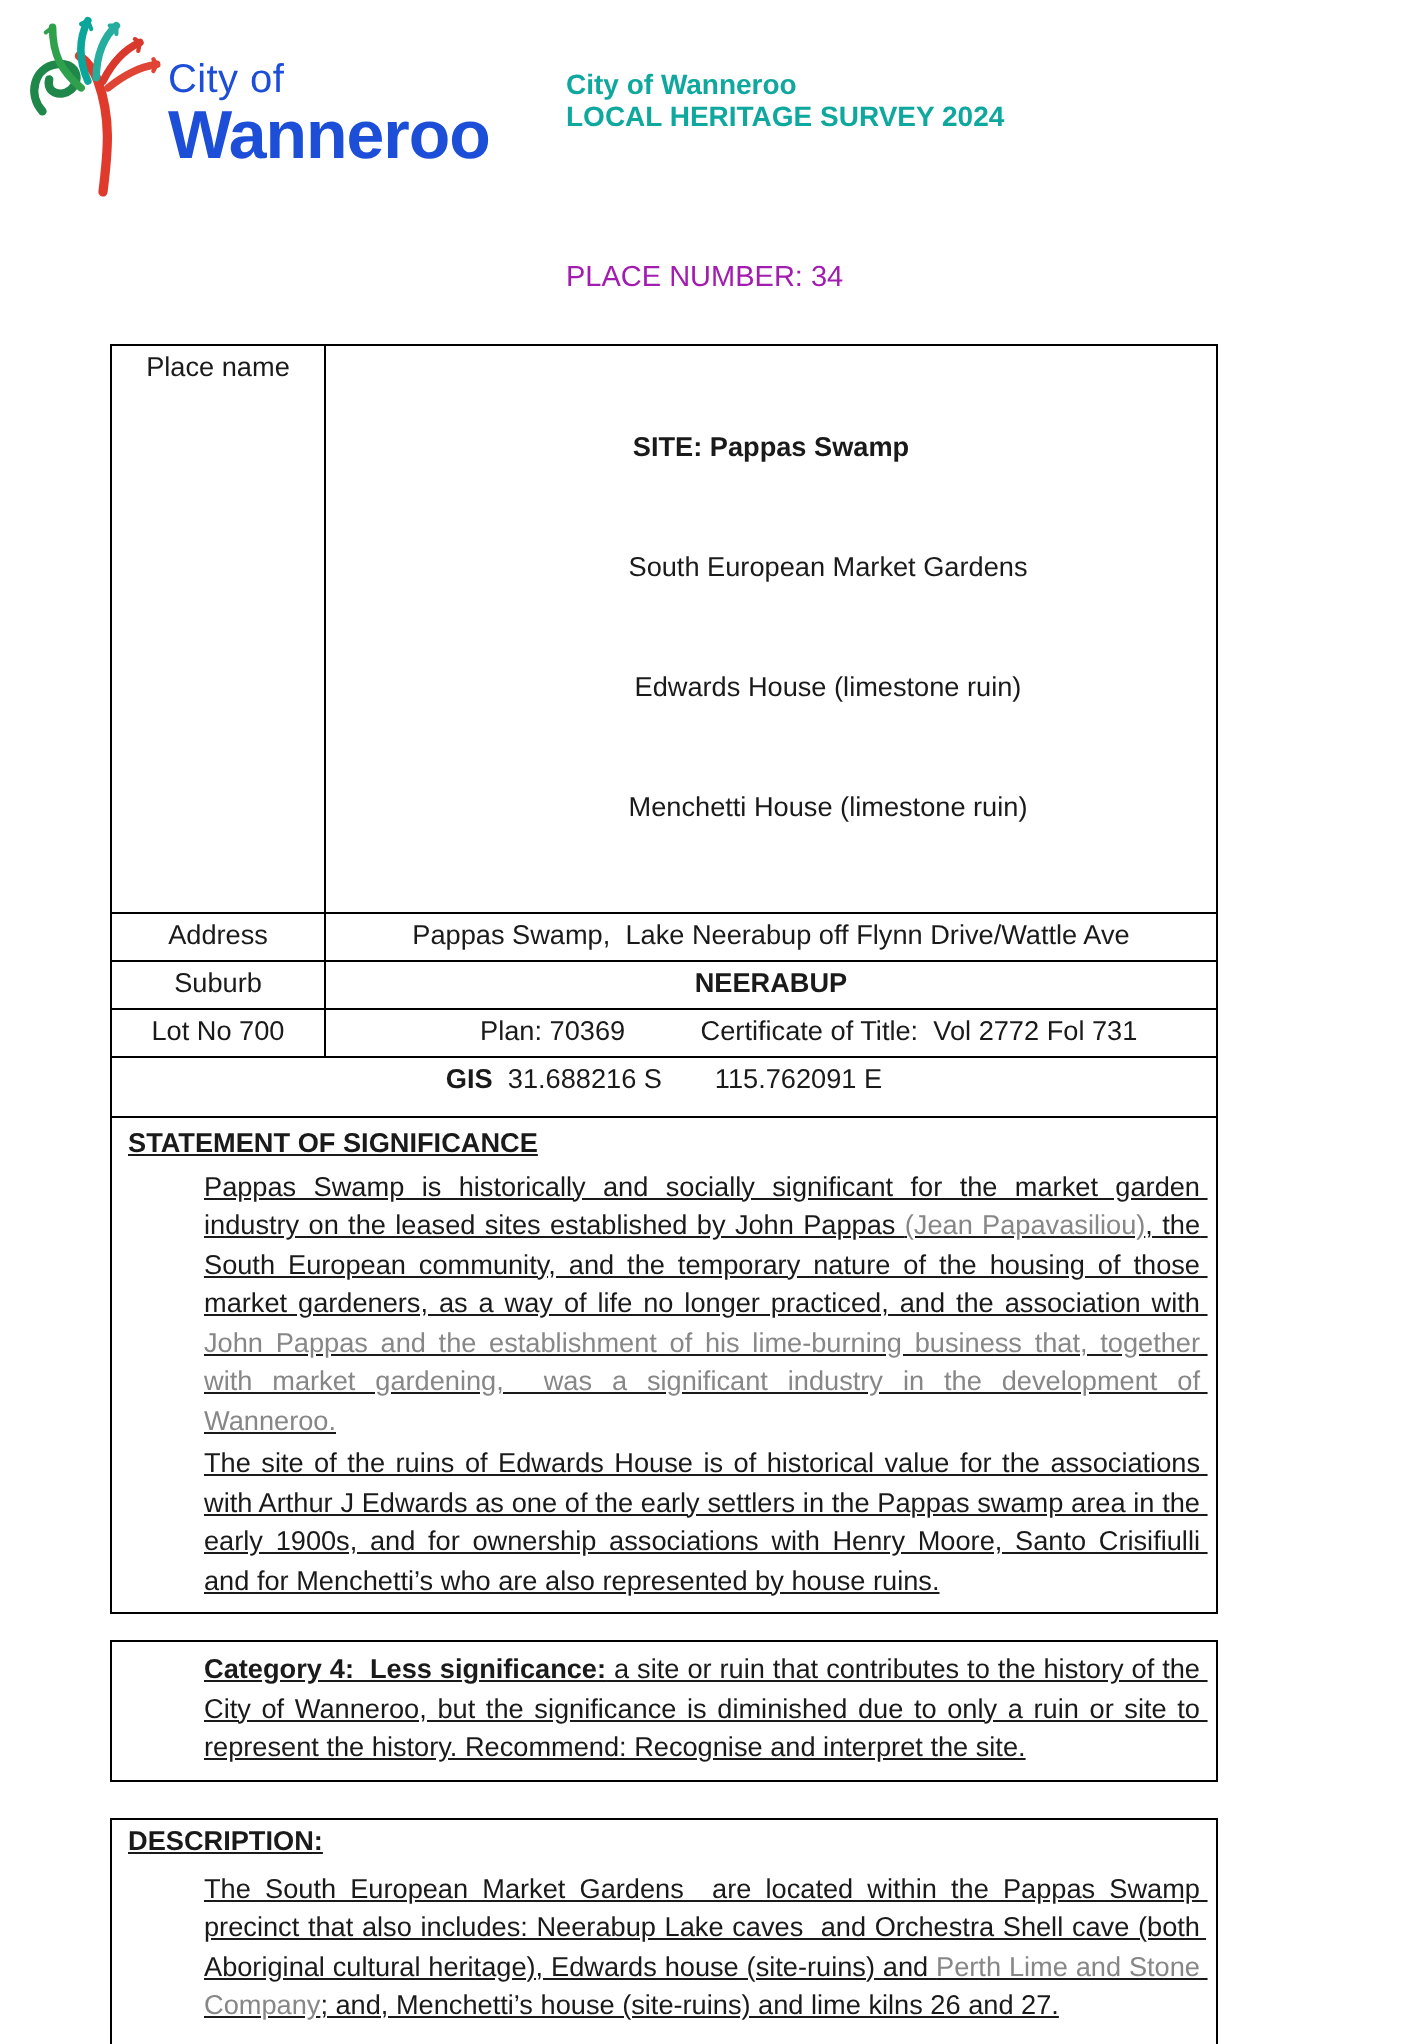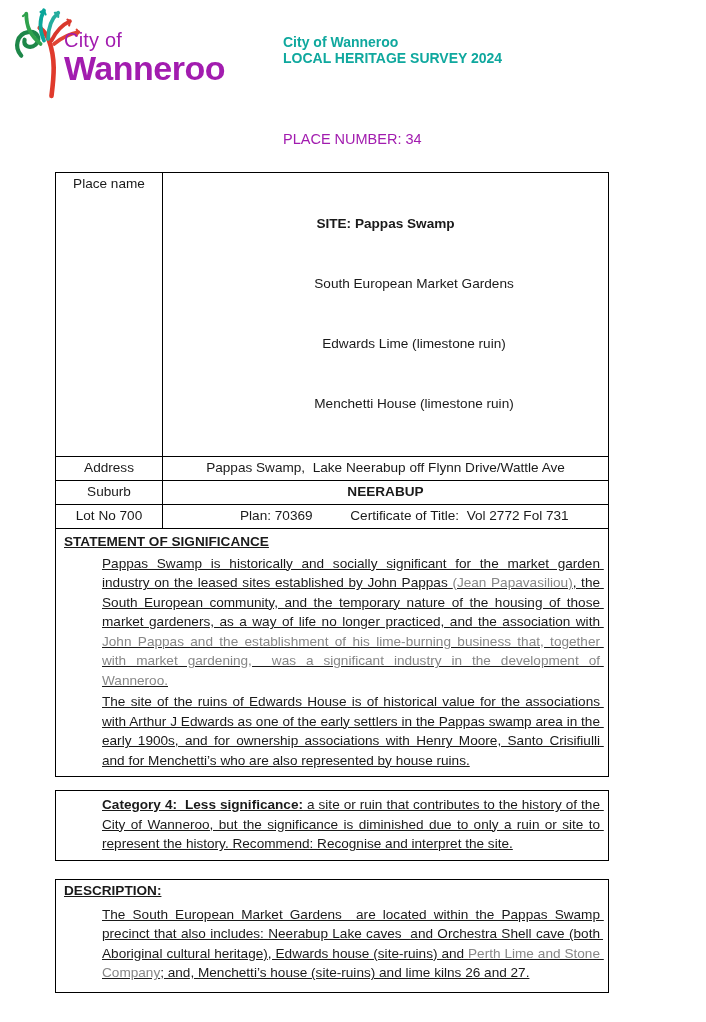--- a/index.html
+++ b/index.html
@@ -10,21 +10,21 @@
     position: relative;
     width: 706px;
     height: 1022px;
     background: #ffffff;
     overflow: hidden;
   }
 
   
   .logo { position: absolute; left: 12px; top: 6px; width: 245px; height: 96px; }
   .logo svg { position: absolute; left: 0; top: 2px; }
-  .logo-text { position: absolute; left: 52px; top: 24px; color: #a21caf; line-height: 1.05; }
+  .logo-text { position: absolute; left: 72px; top: 24px; color: #1d4ed8; line-height: 1.05; }
   .logo-city { display: block; font-size: 20px; font-weight: 400; letter-spacing: 0.2px; }
   .logo-wanneroo { display: block; font-size: 34px; font-weight: 700; letter-spacing: -0.5px; }
 
   .doc-title { position: absolute; left: 283px; top: 34px; color: #0fa89e; font-weight: 700; font-size: 14px; }
   .doc-title .t-line { display: block; }
   .doc-title .t-line + .t-line { }
 
   .place-number { position: absolute; left: 283px; top: 131px; color: #a21caf; font-weight: 400; font-size: 14.5px; }
 
   
@@ -100,35 +100,38 @@
 
   <div class="content">
 
     <table class="details">
       <tbody>
           <tr>
         <td class="label-cell">Place name</td>
         <td>
           <div class="bold">SITE: Pappas Swamp</div>
           <div class="sub-line">South European Market Gardens</div>
-          <div class="sub-line">Edwards Lime (limestone ruin)</div>
+          <div class="sub-line">Edwards House (limestone ruin)</div>
           <div class="sub-line">Menchetti House (limestone ruin)</div>
         </td>
       </tr>
       <tr>
         <td class="label-cell">Address</td>
         <td>Pappas Swamp,  Lake Neerabup off Flynn Drive/Wattle Ave</td>
       </tr>
       <tr>
         <td class="label-cell">Suburb</td>
         <td class="bold">NEERABUP</td>
       </tr>
       <tr>
         <td class="label-cell">Lot No 700</td>
         <td><span class="plan-span">Plan: 70369</span><span>Certificate of Title:  Vol 2772 Fol 731</span></td>
+      </tr>
+      <tr>
+        <td colspan="2" style="padding-bottom:8px;"><span class="bold">GIS</span><span>  31.688216 S       115.762091 E</span></td>
       </tr>
     </tbody>
       </table>
 
     <section class="boxed statement-box">
       <div class="box-heading">STATEMENT OF SIGNIFICANCE</div>
       <p class="para"><span>Pappas Swamp is historically and socially significant for the market garden industry on the leased sites established by John Pappas </span><span class="gray">(Jean Papavasiliou)</span><span>, the South European community, and the temporary nature of the housing of those market gardeners, as a way of life no longer practiced, and the association with </span><span class="gray">John Pappas and the establishment of his lime-burning business that, together with market gardening,  was a significant industry in the development of Wanneroo.</span></p>
       <p class="para">The site of the ruins of Edwards House is of historical value for the associations with Arthur J Edwards as one of the early settlers in the Pappas swamp area in the early 1900s, and for ownership associations with Henry Moore, Santo Crisifiulli and for Menchetti’s who are also represented by house ruins.</p>
     </section>
 

